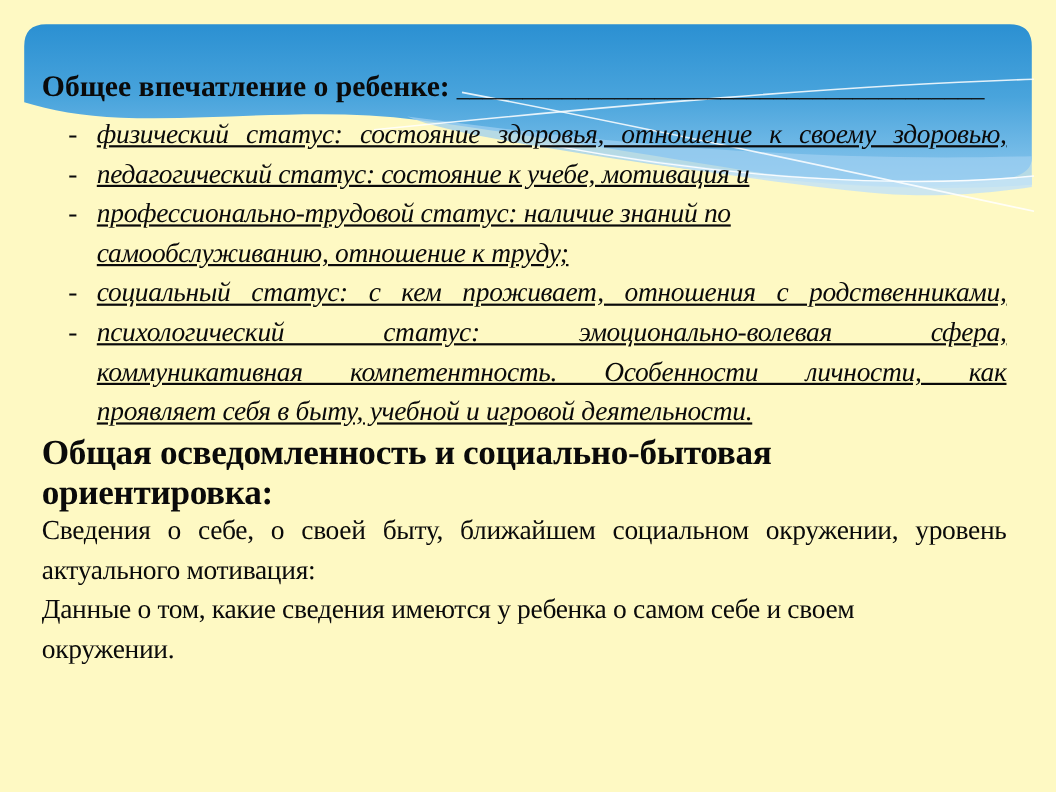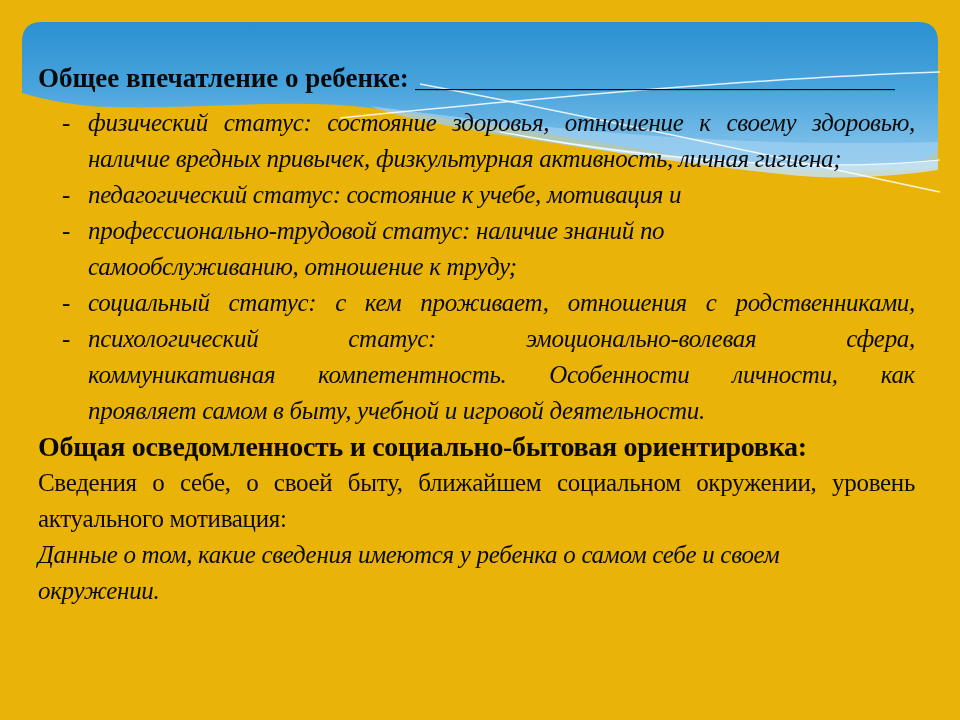--- a/index.html
+++ b/index.html
@@ -1,19 +1,19 @@
 <!DOCTYPE html>
 <html><head>
 <meta charset="utf-8">
 <style>
   html,body{margin:0;padding:0;background:#ffffff;}
   .slide{
     position:relative;
     width:960px;height:720px;
-    background:#eab308;
+    background:#fef9c3;
     overflow:hidden;
     font-family:"Liberation Serif", serif;
     color:#0a0a0a;
   }
   .header-art{position:absolute;top:0;left:0;pointer-events:none;}
   .title-row{
     position:absolute;left:38px;top:64px;width:872px;
     display:flex;align-items:baseline;z-index:2;
   }
   .title{
@@ -29,31 +29,31 @@
   .row{display:flex;}
   .marker{
     width:50px;box-sizing:border-box;padding-left:24px;
     font-style:italic;font-size:25px;line-height:36px;flex:0 0 50px;
   }
   .item-body{flex:1;min-width:0;}
   .ln{
     font-size:25px;line-height:36px;letter-spacing:-0.3px;
     white-space:nowrap;
   }
-  .item-body .ln{font-style:italic;}
+  .item-body .ln{font-style:italic;text-decoration:underline;}
   .ln.j{
     white-space:normal;
     text-align:justify;
     -moz-text-align-last:justify;
     text-align-last:justify;
   }
   .para .ln{white-space:normal;}
-  .para.bold .ln{font-weight:bold;font-style:normal;font-size:28px;}
+  .para.bold .ln{font-weight:bold;font-style:normal;font-size:32px;}
   .para.regular .ln{font-style:normal;}
-  .para.italic .ln{font-style:italic;}
+  .para.italic .ln{}
 </style>
 </head>
 <body>
 
 <div class="slide">
 
   <svg class="header-art" width="960" height="260" viewBox="0 0 960 260" aria-hidden="true">
     <defs>
       <linearGradient id="gBlue" x1="0" y1="0" x2="0" y2="1">
         <stop offset="0" stop-color="#2b90d2"></stop>
@@ -84,21 +84,20 @@
     <span class="title">Общее впечатление о ребенке:</span>
     <span class="blank">________________________________________</span>
   </div>
 
   <div class="content">
     <div>
         <div class="row">
           <span class="marker">-</span>
           <div class="item-body">
             <div class="ln j">физический статус: состояние здоровья, отношение к своему здоровью,</div>
-            <div class="ln">наличие вредных привычек, физкультурная активность, личная гигиена;</div>
           </div>
         </div>
         <div class="row">
           <span class="marker">-</span>
           <div class="item-body">
             <div class="ln">педагогический статус: состояние к учебе, мотивация и</div>
           </div>
         </div>
         <div class="row">
           <span class="marker">-</span>
@@ -111,21 +110,21 @@
           <span class="marker">-</span>
           <div class="item-body">
             <div class="ln j">социальный статус: с кем проживает, отношения с родственниками,</div>
           </div>
         </div>
         <div class="row">
           <span class="marker">-</span>
           <div class="item-body">
             <div class="ln j">психологический статус: эмоционально-волевая сфера,</div>
             <div class="ln j">коммуникативная компетентность. Особенности личности, как</div>
-            <div class="ln">проявляет самом в быту, учебной и игровой деятельности.</div>
+            <div class="ln">проявляет себя в быту, учебной и игровой деятельности.</div>
           </div>
         </div>
       </div>
     <div>
         <div class="para bold">
           <div class="ln">Общая осведомленность и социально-бытовая ориентировка:</div>
         </div>
         <div class="para regular">
           <div class="ln j">Сведения о себе, о своей быту, ближайшем социальном окружении, уровень</div>
           <div class="ln">актуального мотивация:</div>

